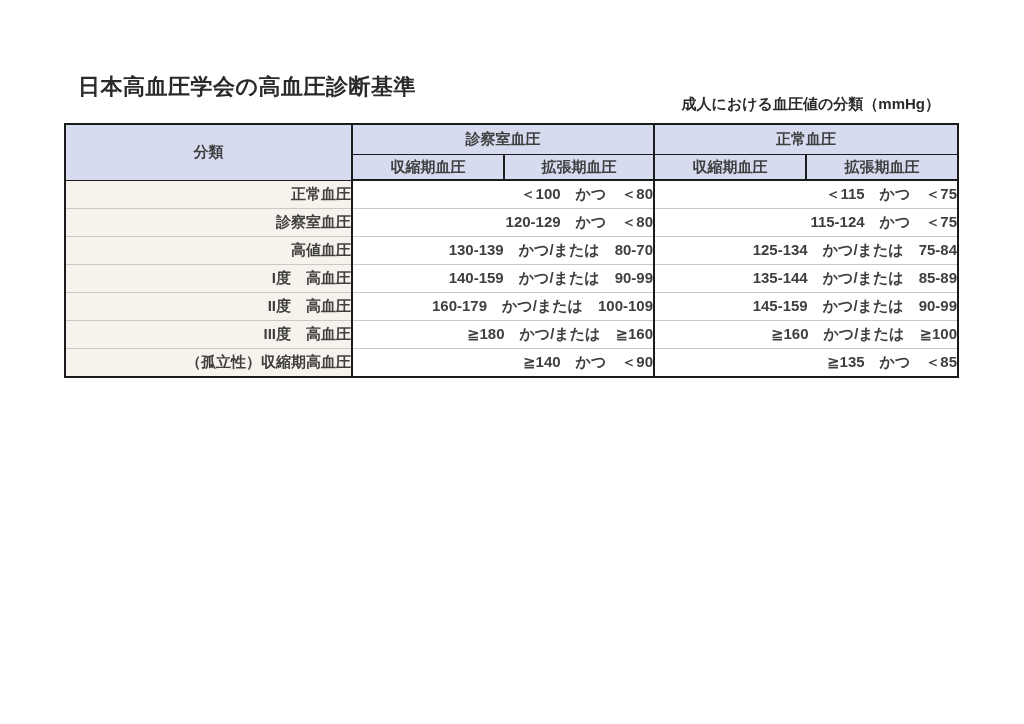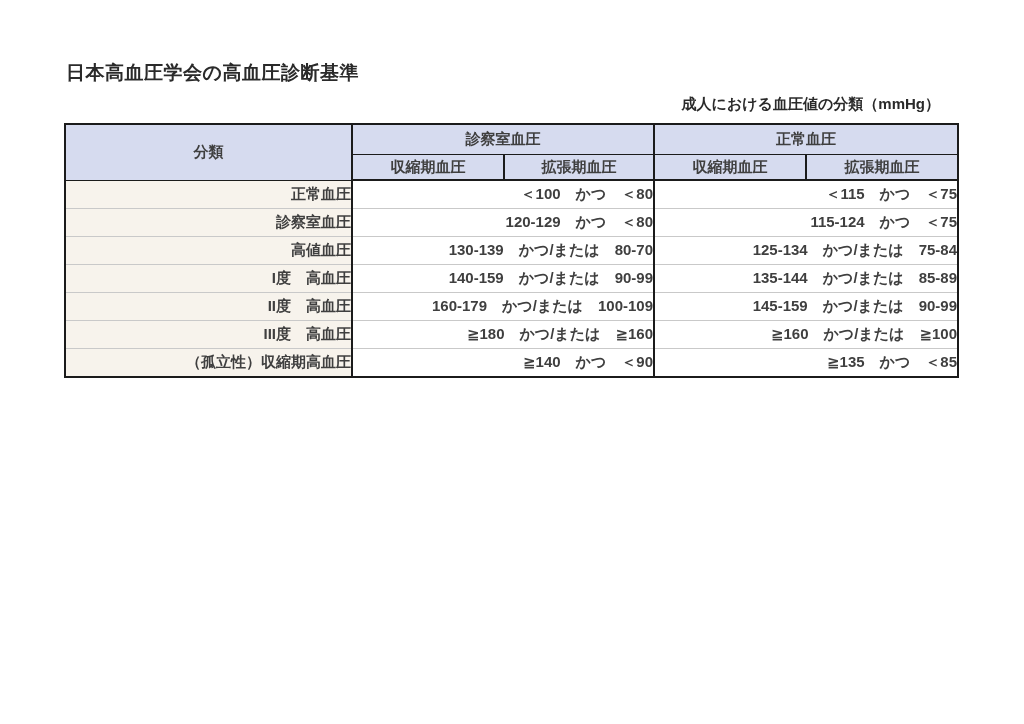--- a/index.html
+++ b/index.html
@@ -14,22 +14,22 @@
   .page {
     position: relative;
     width: 1024px;
     height: 724px;
     background: #ffffff;
   }
   .title {
     position: absolute;
     left: 66px;
     top: 60px;
-    margin: 0;
-    font-size: 19px;
+    margin: 12px;
+    font-size: 22px;
     font-weight: bold;
     letter-spacing: 0.5px;
     color: var(--title-text, #2e2e2e);
   }
   .caption {
     position: absolute;
     right: 84px;
     top: 95px;
     font-size: 15px;
     font-weight: bold;

